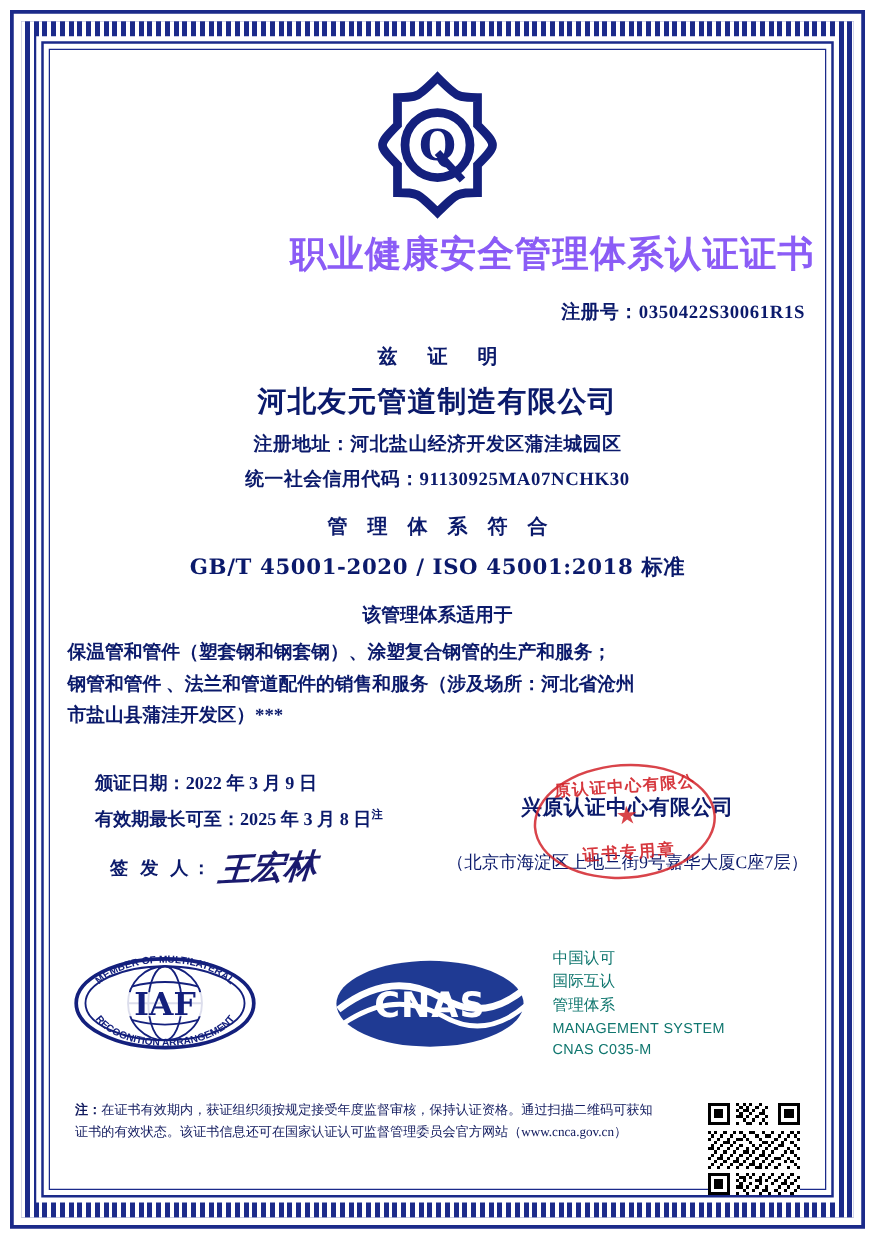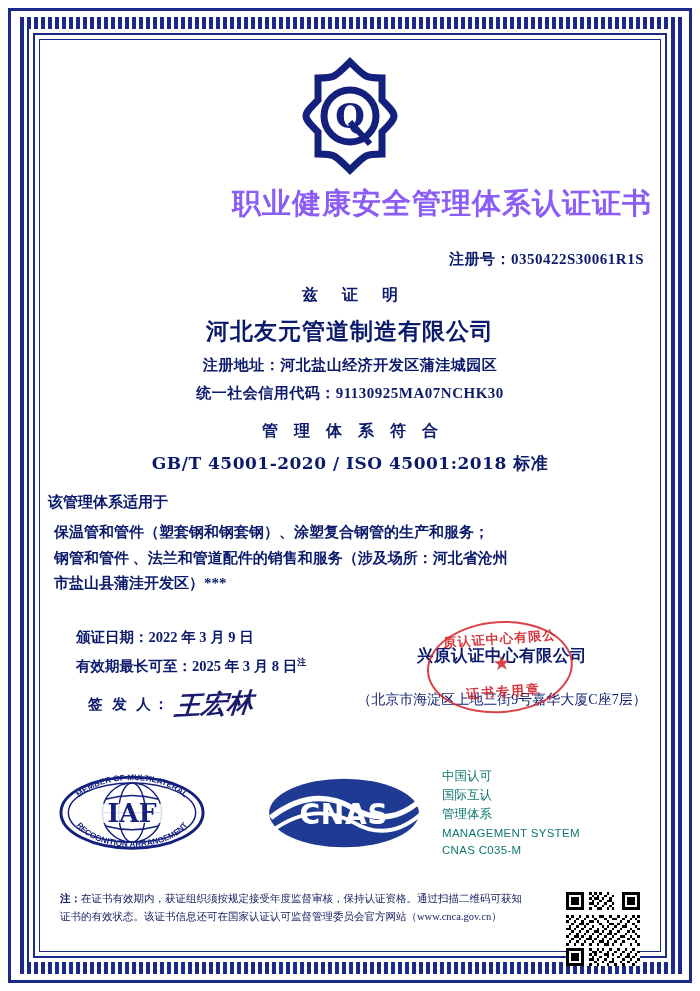--- a/index.html
+++ b/index.html
@@ -78,21 +78,21 @@
     letter-spacing: 1px;
     color: #8b5cf6;
     margin-top: 8px;
     font-family: "DejaVu Serif", "Liberation Serif", serif;
   }
 
   .reg-no {
     text-align: right;
     font-size: 15px;
     font-weight: bold;
-    margin-top: 26px;
+    margin-top: 16px;
     padding-right: 8px;
     letter-spacing: 0.5px;
   }
 
   .hereby {
     text-align: center;
     font-size: 16px;
     font-weight: bold;
     letter-spacing: 10px;
     margin-top: 16px;
@@ -127,20 +127,21 @@
   .standard {
     text-align: center;
     font-size: 17px;
     font-weight: bold;
     margin-top: 10px;
     letter-spacing: 0.5px;
     font-family: "DejaVu Serif", "Liberation Serif", serif;
   }
 
   .applies {
+    text-align: center;
     font-size: 15px;
     font-weight: bold;
     margin-top: 18px;
   }
 
   .scope {
     font-size: 15px;
     font-weight: bold;
     line-height: 1.7;
     text-align: left;

